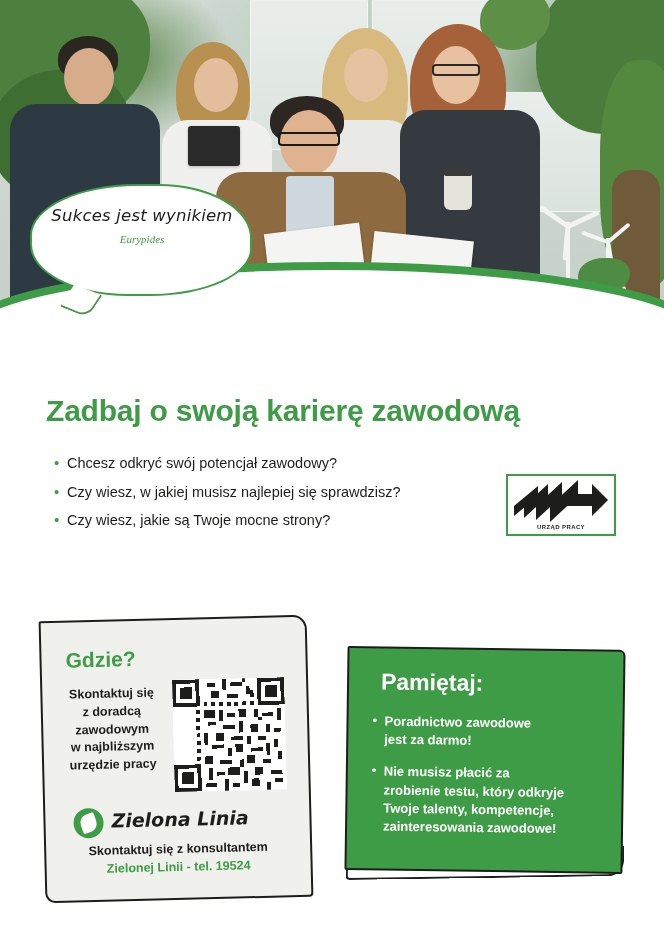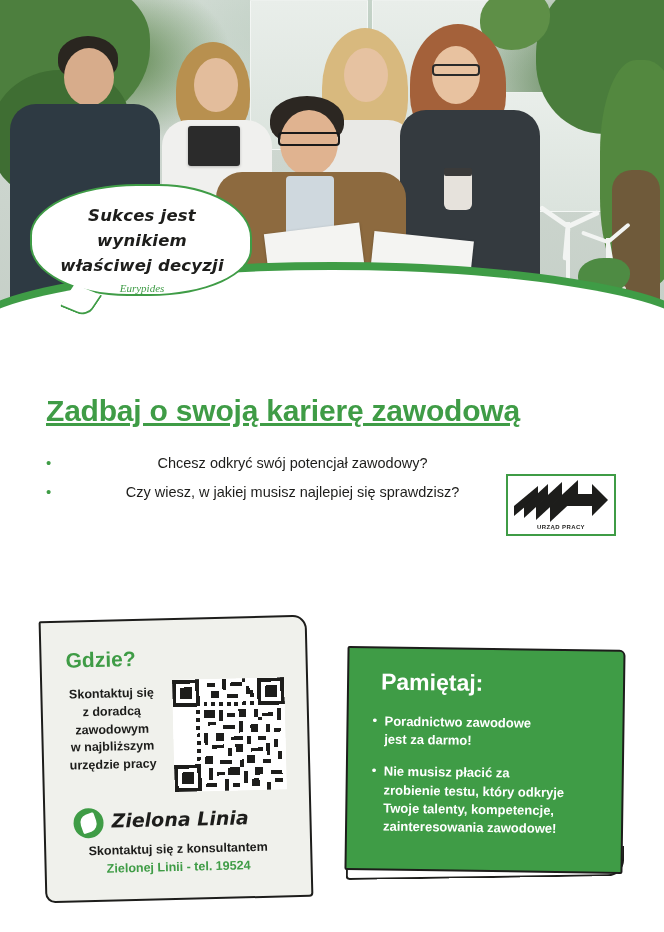--- a/index.html
+++ b/index.html
@@ -107,21 +107,21 @@
   .quote-text {
     position: absolute;
     left: 44px; top: 204px;
     width: 196px;
     text-align: center;
     z-index: 7;
   }
   .quote-line {
     font-family: "DejaVu Sans", sans-serif;
     font-size: 16.5px;
-    font-weight: 700;
+    font-weight: 400;
     font-style: italic;
     color: #1d1d1b;
     letter-spacing: 0.2px;
     line-height: 1.5;
   }
   .quote-author {
     margin-top: 4px;
     font-family: "Liberation Serif", serif;
     font-size: 11px;
     font-style: italic;
@@ -131,36 +131,35 @@
 
   
   .headline {
     position: absolute;
     left: 46px; top: 374px;
     width: 580px;
     font-size: 30px;
     font-weight: 700;
     color: #3f9c46;
     letter-spacing: -0.2px;
-    text-decoration: underline;
   }
   .subhead {
     position: absolute;
     left: 46px; top: 426px;
     width: 560px;
     font-size: 13.5px;
     font-weight: 700;
     color: #1d1d1b;
   }
   .bullets {
     position: absolute;
-    left: 46px; top: 456px;
+    left: 54px; top: 456px;
     width: 480px;
     list-style: none;
-    margin: 0; padding: 0; text-align: center;
+    margin: 0; padding: 0;
   }
   .bullets li {
     position: relative;
     padding-left: 13px;
     font-size: 14.5px;
     color: #1d1d1b;
     line-height: 1.0;
     margin-bottom: 14px;
   }
   .bullets li::before {
@@ -403,29 +402,29 @@
     <div class="foliage" style="left:578px; top:258px; width:52px; height:36px; background:#4e8b43;"></div>
 
     <div class="hero-curve-green"></div>
     <div class="hero-curve"></div>
   </div>
 
   <div class="quote-bubble"></div>
   <div class="quote-tail"></div>
   <div class="quote-text">
     <div class="quote-line">Sukces jest wynikiem</div>
-    <div class="quote-line">właściwej decyzji</div>
     <div class="quote-author">Eurypides</div>
   </div>
 
   <h1 class="headline">Zadbaj o swoją karierę zawodową</h1>
 
   <ul class="bullets">
     <li>Chcesz odkryć swój potencjał zawodowy?</li>
     <li>Czy wiesz, w jakiej musisz najlepiej się sprawdzisz?</li>
+    <li>Czy wiesz, jakie są Twoje mocne strony?</li>
   </ul>
 
   <div class="up-logo">
     <svg width="106" height="58" viewBox="0 0 106 58">
       <g fill="#1d1d1b">
         <path d="M6 30 L30 10 L30 20 L6 40 Z"></path>
         <path d="M16 30 L40 8 L40 20 L16 42 Z"></path>
         <path d="M28 30 L54 6 L54 20 L28 44 Z"></path>
         <path d="M42 30 L70 4 L70 20 L42 46 Z"></path>
       </g>

